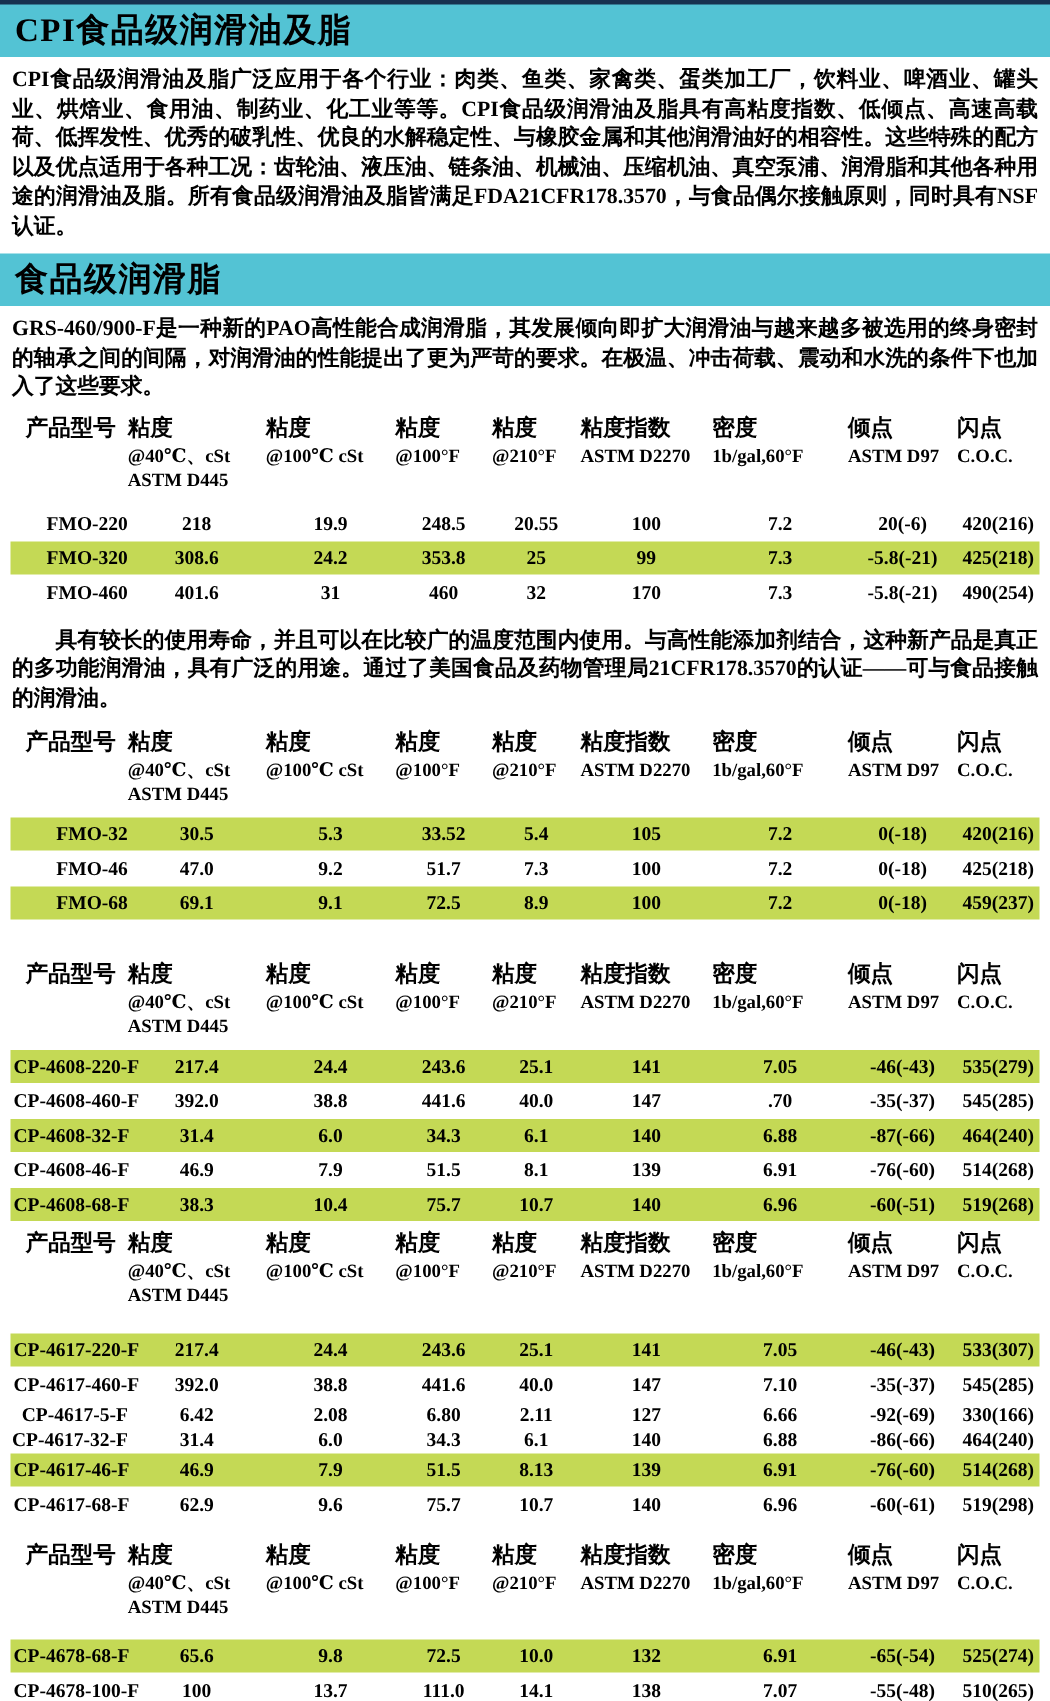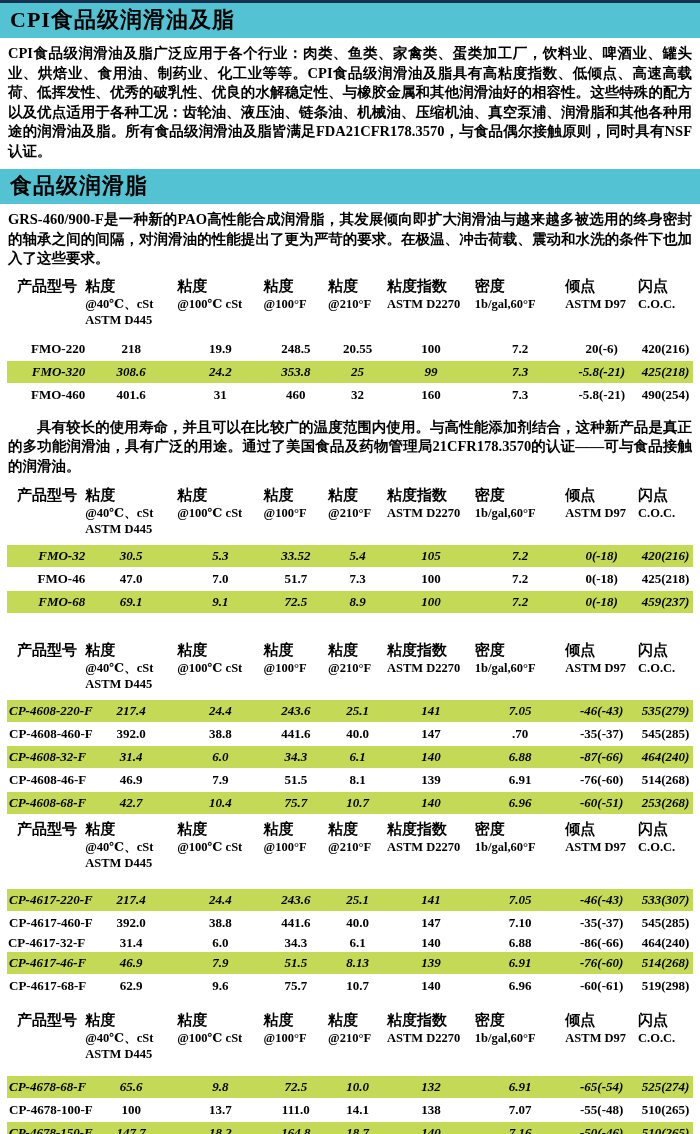--- a/index.html
+++ b/index.html
@@ -36,21 +36,21 @@
   .thead{align-items:start;}
   .hcell{text-align:left;}
   .hcell .h1{font-size:15px;line-height:19px;}
   .hcell .h2{font-size:12.5px;line-height:16px;}
   .thead .col-product{text-align:center;font-size:15px;line-height:19px;padding-left:2px;}
   .drow{margin-bottom:1px;}
   .drow .tcell{
     padding:3px 0;font-size:13px;text-align:center;white-space:nowrap;
   }
   .drow .col-product{text-align:right;padding-left:2px;}
-  .drow.hl{background:var(--hl);font-style:italic;}
+  .drow.hl{background:var(--hl);}
   .drow.compact .tcell{padding:0;}
   .t0{margin-top:8px;}  .t0 .thead{margin-bottom:10px;}
   .t1{margin-top:10px;} .t1 .thead{margin-bottom:8px;}
   .t2{margin-top:28px;} .t2 .thead{margin-bottom:8px;}
   .t3{margin-top:6px;}  .t3 .thead{margin-bottom:18px;}
   .t4{margin-top:14px;} .t4 .thead{margin-bottom:14px;}
 </style>
 </head>
 <body>
 
@@ -124,21 +124,21 @@
       <div class="tcell">7.3</div>
       <div class="tcell">-5.8(-21)</div>
       <div class="tcell">425(218)</div>
     </div>
     <div class="trow drow">
       <div class="tcell col-product">FMO-460</div>
       <div class="tcell">401.6</div>
       <div class="tcell">31</div>
       <div class="tcell">460</div>
       <div class="tcell">32</div>
-      <div class="tcell">160</div>
+      <div class="tcell">170</div>
       <div class="tcell">7.3</div>
       <div class="tcell">-5.8(-21)</div>
       <div class="tcell">490(254)</div>
     </div>
   </div>
 
 <p class="para indent">具有较长的使用寿命，并且可以在比较广的温度范围内使用。与高性能添加剂结合，这种新产品是真正的多功能润滑油，具有广泛的用途。通过了美国食品及药物管理局21CFR178.3570的认证——可与食品接触的润滑油。</p>
 
 <div class="spec-table t1">
     <div class="trow thead">
@@ -184,21 +184,21 @@
       <div class="tcell">33.52</div>
       <div class="tcell">5.4</div>
       <div class="tcell">105</div>
       <div class="tcell">7.2</div>
       <div class="tcell">0(-18)</div>
       <div class="tcell">420(216)</div>
     </div>
     <div class="trow drow">
       <div class="tcell col-product">FMO-46</div>
       <div class="tcell">47.0</div>
-      <div class="tcell">7.0</div>
+      <div class="tcell">9.2</div>
       <div class="tcell">51.7</div>
       <div class="tcell">7.3</div>
       <div class="tcell">100</div>
       <div class="tcell">7.2</div>
       <div class="tcell">0(-18)</div>
       <div class="tcell">425(218)</div>
     </div>
     <div class="trow drow hl">
       <div class="tcell col-product">FMO-68</div>
       <div class="tcell">69.1</div>
@@ -287,28 +287,28 @@
       <div class="tcell">7.9</div>
       <div class="tcell">51.5</div>
       <div class="tcell">8.1</div>
       <div class="tcell">139</div>
       <div class="tcell">6.91</div>
       <div class="tcell">-76(-60)</div>
       <div class="tcell">514(268)</div>
     </div>
     <div class="trow drow hl">
       <div class="tcell col-product">CP-4608-68-F</div>
-      <div class="tcell">42.7</div>
+      <div class="tcell">38.3</div>
       <div class="tcell">10.4</div>
       <div class="tcell">75.7</div>
       <div class="tcell">10.7</div>
       <div class="tcell">140</div>
       <div class="tcell">6.96</div>
       <div class="tcell">-60(-51)</div>
-      <div class="tcell">253(268)</div>
+      <div class="tcell">519(268)</div>
     </div>
   </div>
 <div class="spec-table t3">
     <div class="trow thead">
       <div class="tcell col-product hcell">产品型号</div>
       <div class="tcell hcell">
         <div class="h1">粘度</div>
         <div class="h2">@40℃、cSt</div>
         <div class="h2">ASTM D445</div>
       </div>
@@ -355,20 +355,31 @@
     <div class="trow drow">
       <div class="tcell col-product">CP-4617-460-F</div>
       <div class="tcell">392.0</div>
       <div class="tcell">38.8</div>
       <div class="tcell">441.6</div>
       <div class="tcell">40.0</div>
       <div class="tcell">147</div>
       <div class="tcell">7.10</div>
       <div class="tcell">-35(-37)</div>
       <div class="tcell">545(285)</div>
+    </div>
+    <div class="trow drow compact">
+      <div class="tcell col-product">CP-4617-5-F</div>
+      <div class="tcell">6.42</div>
+      <div class="tcell">2.08</div>
+      <div class="tcell">6.80</div>
+      <div class="tcell">2.11</div>
+      <div class="tcell">127</div>
+      <div class="tcell">6.66</div>
+      <div class="tcell">-92(-69)</div>
+      <div class="tcell">330(166)</div>
     </div>
     <div class="trow drow compact">
       <div class="tcell col-product">CP-4617-32-F</div>
       <div class="tcell">31.4</div>
       <div class="tcell">6.0</div>
       <div class="tcell">34.3</div>
       <div class="tcell">6.1</div>
       <div class="tcell">140</div>
       <div class="tcell">6.88</div>
       <div class="tcell">-86(-66)</div>

